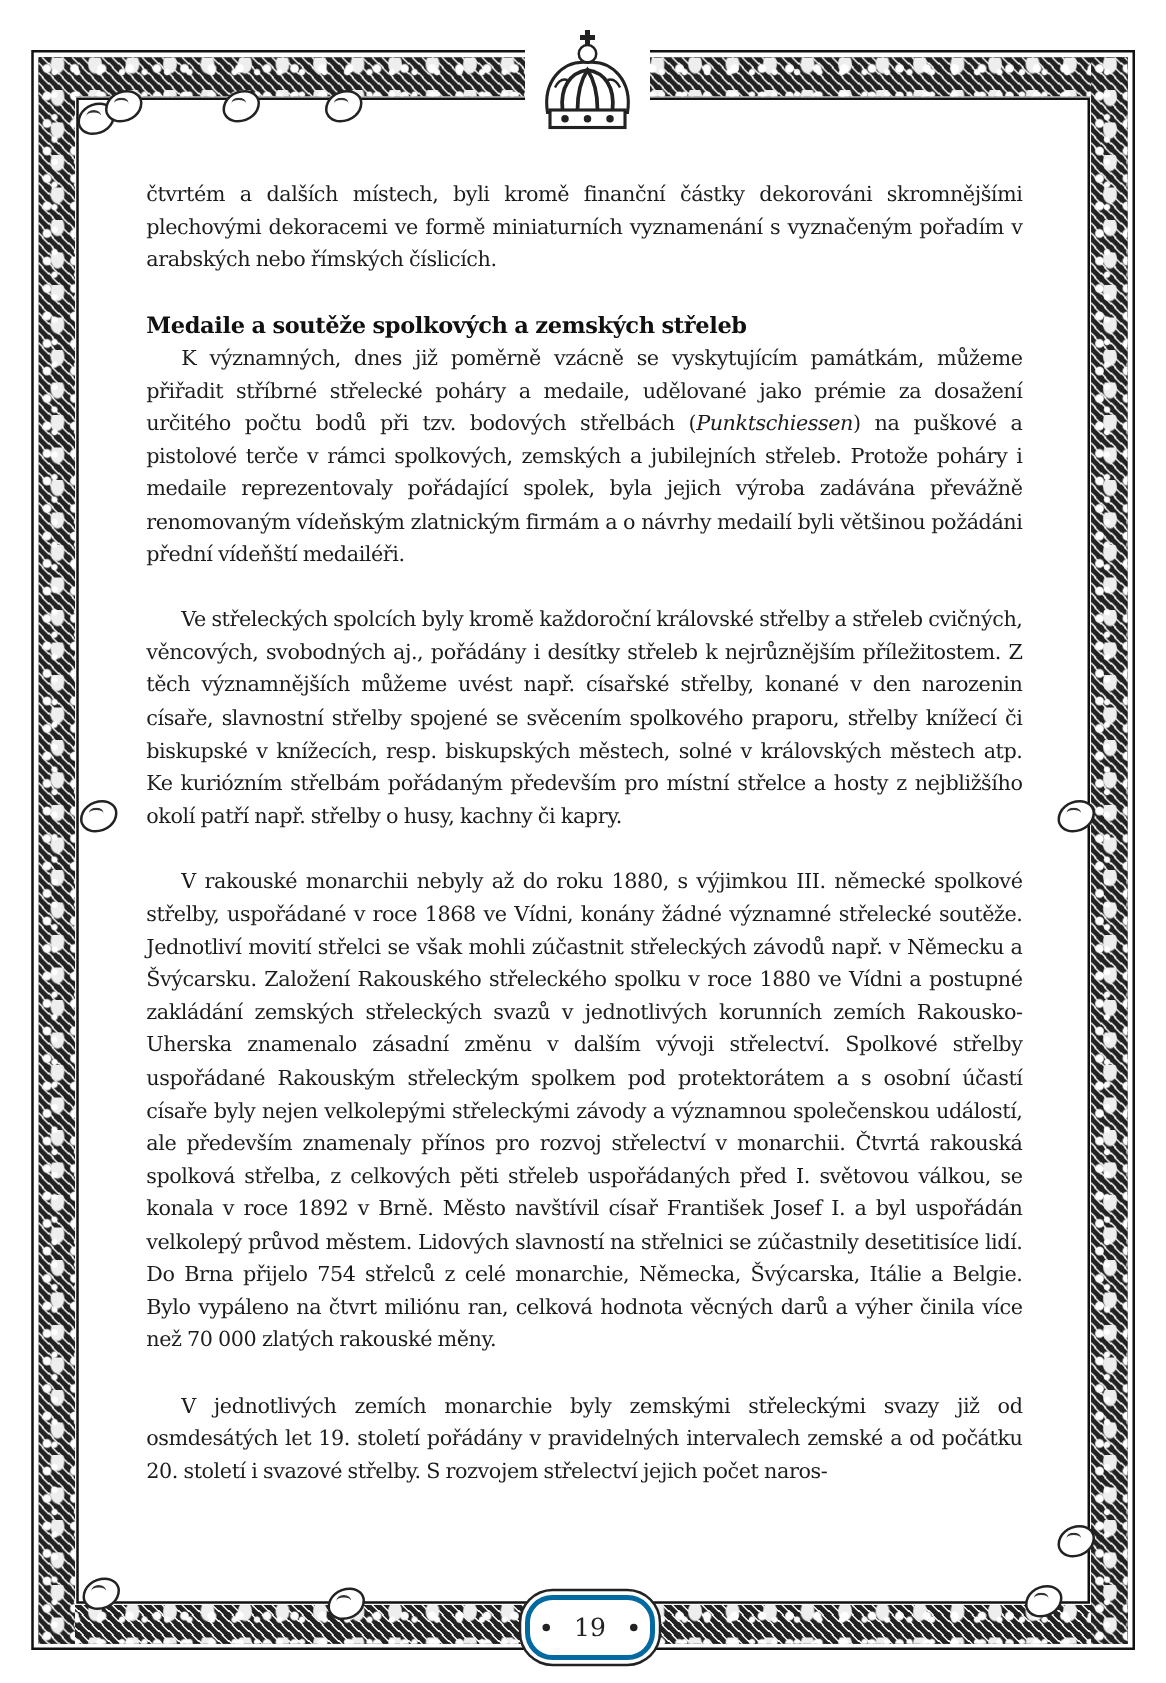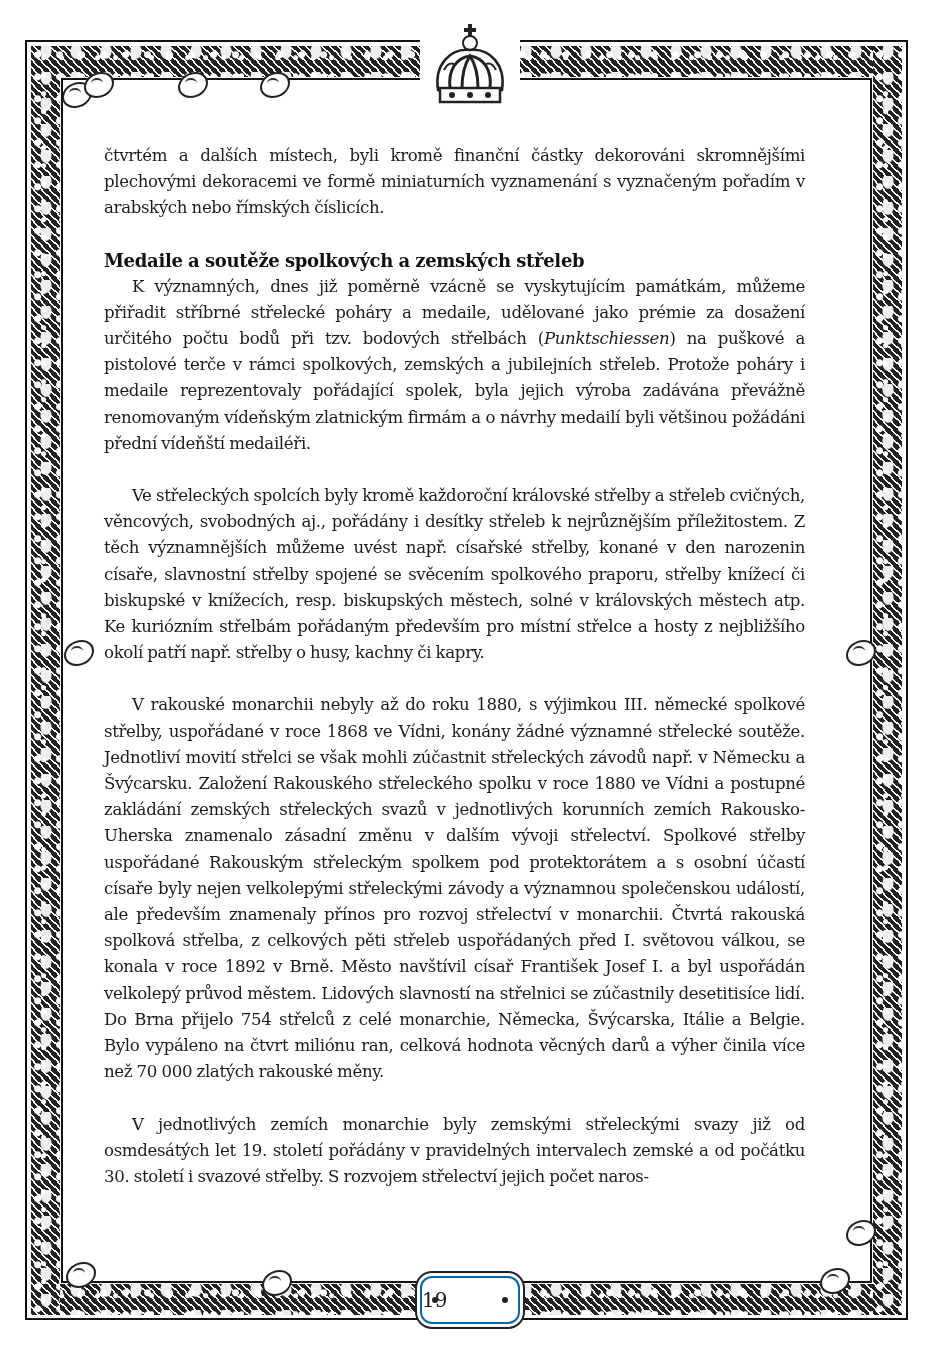--- a/index.html
+++ b/index.html
@@ -37,33 +37,33 @@
     border-top: 2px solid #333; border-radius: 50%;
   }
 
   
   .crown { position: absolute; left: 420px; top: 10px; width: 100px; height: 100px; }
   .crown svg { width: 100%; height: 100%; }
 
   
   .cartouche {
     position: absolute; left: 420px; top: 1276px; width: 96px; height: 44px;
-    background: #fff; border: 2px solid #0369a1; border-radius: 12px;
+    background: #fff; border: 4px solid #0369a1; border-radius: 22px;
     box-shadow: 0 0 0 3px #fff, 0 0 0 5px #222;
-    display: flex; align-items: center; justify-content: flex-start;
+    display: flex; align-items: center; justify-content: center;
   }
   .cartouche .dot { width: 6px; height: 6px; background: #222; border-radius: 50%; position: absolute; top: 19px; }
   .cartouche .dot.l { left: 10px; } .cartouche .dot.r { right: 10px; }
   .page-number {
     font-family: "DejaVu Serif", "Liberation Serif", serif; font-size: 20px; color: #222;
   }
 
   
   .text-block {
-    position: absolute; left: 104px; width: 701px;
+    position: absolute; left: 117px; width: 701px;
     font-family: "DejaVu Serif", "Liberation Serif", serif;
     font-size: 16.6px; line-height: 26.2px; color: #1c1c1c;
     letter-spacing: -0.35px; word-spacing: -0.5px;
   }
   .para { margin: 0; text-align: justify; text-align-last: left; }
   .indent { text-indent: 28px; }
   .heading {
     margin: 0; font-family: "DejaVu Serif", "Liberation Serif", serif;
     font-weight: bold; font-size: 18px; line-height: 26px; color: #111; letter-spacing: -0.3px;
   }
@@ -110,20 +110,20 @@
 <div class="text-block" style="top:143px;">
   <p class="para">čtvrtém a dalších místech, byli kromě finanční částky dekorováni skromnějšími plechovými dekoracemi ve formě miniaturních vyznamenání s vyznačeným pořadím v arabských nebo římských číslicích.</p>
   <div class="gap"></div>
   <h2 class="heading">Medaile a soutěže spolkových a zemských střeleb</h2>
   <p class="para indent"><span>K významných, dnes již poměrně vzácně se vyskytujícím památkám, můžeme přiřadit stříbrné střelecké poháry a medaile, udělované jako prémie za dosažení určitého počtu bodů při tzv. bodových střelbách (</span><em>Punktschiessen</em><span>) na puškové a pistolové terče v rámci spolkových, zemských a jubilejních střeleb. Protože poháry i medaile reprezentovaly pořádající spolek, byla jejich výroba zadávána převážně renomovaným vídeňským zlatnickým firmám a o návrhy medailí byli většinou požádáni přední vídeňští medailéři.</span></p>
   <div class="gap"></div>
   <p class="para indent">Ve střeleckých spolcích byly kromě každoroční královské střelby a střeleb cvičných, věncových, svobodných aj., pořádány i desítky střeleb k nejrůznějším příležitostem. Z těch významnějších můžeme uvést např. císařské střelby, konané v den narozenin císaře, slavnostní střelby spojené se svěcením spolkového praporu, střelby knížecí či biskupské v knížecích, resp. biskupských městech, solné v královských městech atp. Ke kuriózním střelbám pořádaným především pro místní střelce a hosty z nejbližšího okolí patří např. střelby o husy, kachny či kapry.</p>
   <div class="gap"></div>
   <p class="para indent">V rakouské monarchii nebyly až do roku 1880, s výjimkou III. německé spolkové střelby, uspořádané v roce 1868 ve Vídni, konány žádné významné střelecké soutěže. Jednotliví movití střelci se však mohli zúčastnit střeleckých závodů např. v Německu a Švýcarsku. Založení Rakouského střeleckého spolku v roce 1880 ve Vídni a postupné zakládání zemských střeleckých svazů v jednotlivých korunních zemích Rakousko-Uherska znamenalo zásadní změnu v dalším vývoji střelectví. Spolkové střelby uspořádané Rakouským střeleckým spolkem pod protektorátem a s osobní účastí císaře byly nejen velkolepými střeleckými závody a významnou společenskou událostí, ale především znamenaly přínos pro rozvoj střelectví v monarchii. Čtvrtá rakouská spolková střelba, z celkových pěti střeleb uspořádaných před I. světovou válkou, se konala v roce 1892 v Brně. Město navštívil císař František Josef I. a byl uspořádán velkolepý průvod městem. Lidových slavností na střelnici se zúčastnily desetitisíce lidí. Do Brna přijelo 754 střelců z celé monarchie, Německa, Švýcarska, Itálie a Belgie. Bylo vypáleno na čtvrt miliónu ran, celková hodnota věcných darů a výher činila více než 70 000 zlatých rakouské měny.</p>
   <div class="gap"></div>
-  <p class="para indent">V jednotlivých zemích monarchie byly zemskými střeleckými svazy již od osmdesátých let 19. století pořádány v pravidelných intervalech zemské a od počátku 30. století i svazové střelby. S rozvojem střelectví jejich počet naros-</p>
+  <p class="para indent">V jednotlivých zemích monarchie byly zemskými střeleckými svazy již od osmdesátých let 19. století pořádány v pravidelných intervalech zemské a od počátku 20. století i svazové střelby. S rozvojem střelectví jejich počet naros-</p>
 </div>
 
 <div class="cartouche">
   <span class="dot l"></span>
   <span class="page-number">19</span>
   <span class="dot r"></span>
 </div>
 
 </body></html>

